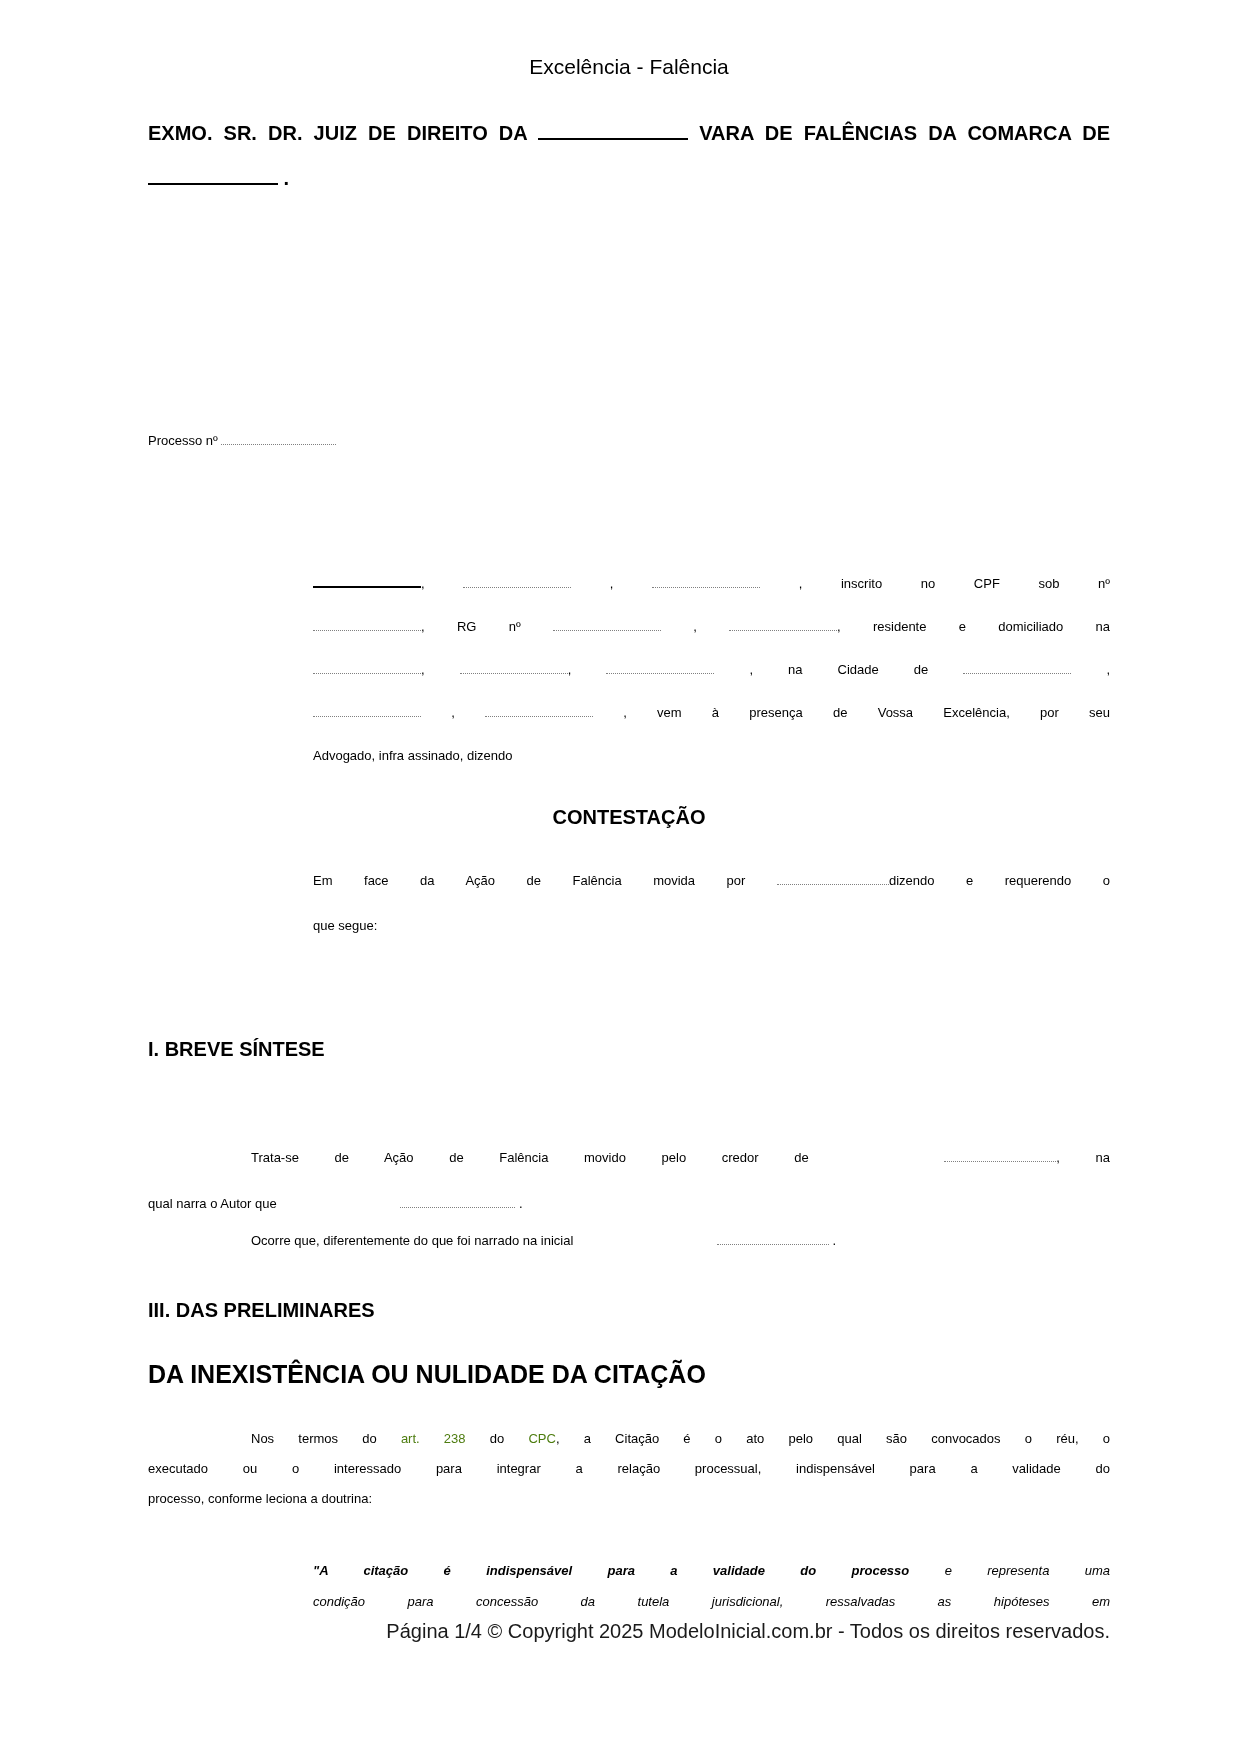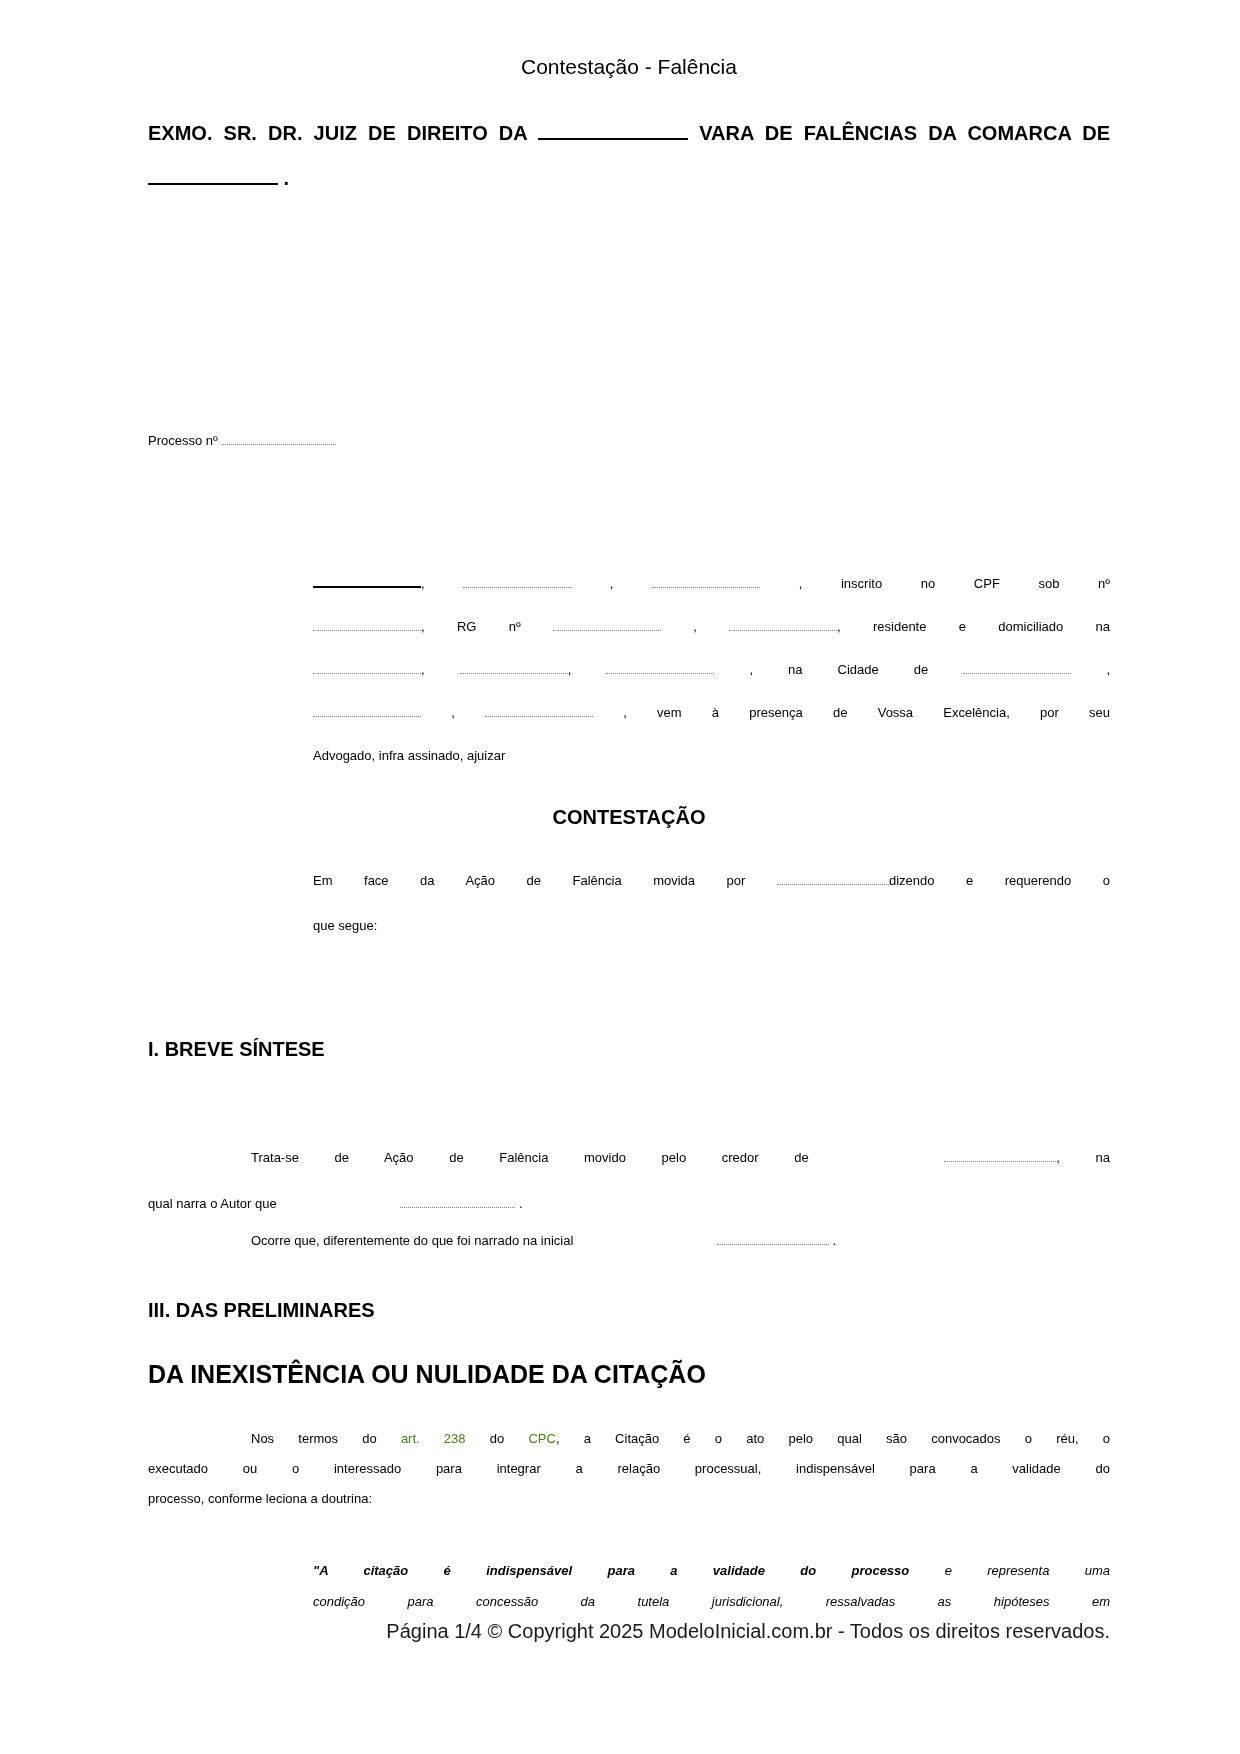--- a/index.html
+++ b/index.html
@@ -21,35 +21,35 @@
   }
   .blank.b { border-bottom:2px solid #000; }
   .spacer { display:inline-block; height:2px; }
   .doclink { color:#4d7c0f; cursor:pointer; }
   b { font-weight:bold; }
 </style>
 </head>
 <body>
 
 <div class="page">
-  <div class="block title">Contestação - Falência</div>
+  <div class="block title">Excelência - Falência</div>
   <div>
       <div class="block" style="top: 111px; font-size: 20px; line-height: 45px; font-weight: bold;">
         <div class="line just">EXMO. SR. DR. JUIZ DE DIREITO DA <span class="blank b" style="width: 150px;"></span> VARA DE FALÊNCIAS DA COMARCA DE</div>
         <div class="line"><span class="blank b" style="width: 130px;"></span> .</div>
       </div>
       <div class="block" style="top: 429px;">
         <div class="line">Processo nº <span class="blank" style="width: 115px;"></span></div>
       </div>
       <div class="block" style="top: 562px; left: 313px; line-height: 43px;">
         <div class="line just"><span class="blank b" style="width: 108px;"></span>, <span class="blank" style="width: 108px;"></span> , <span class="blank" style="width: 108px;"></span> , inscrito no CPF sob nº</div>
         <div class="line just"><span class="blank" style="width: 108px;"></span>, RG nº <span class="blank" style="width: 108px;"></span> , <span class="blank" style="width: 108px;"></span>, residente e domiciliado na</div>
         <div class="line just"><span class="blank" style="width: 108px;"></span>, <span class="blank" style="width: 108px;"></span>, <span class="blank" style="width: 108px;"></span> , na Cidade de <span class="blank" style="width: 108px;"></span> ,</div>
         <div class="line just"><span class="blank" style="width: 108px;"></span> , <span class="blank" style="width: 108px;"></span> , vem à presença de Vossa Excelência, por seu</div>
-        <div class="line">Advogado, infra assinado, ajuizar</div>
+        <div class="line">Advogado, infra assinado, dizendo</div>
       </div>
       <div class="block" style="top: 805px; font-size: 20px; font-weight: bold; text-align: center;">
         <div class="line">CONTESTAÇÃO</div>
       </div>
       <div class="block" style="top: 858px; left: 313px; line-height: 45px;">
         <div class="line just">Em face da Ação de Falência movida por <span class="blank" style="width: 112px;"></span>dizendo e requerendo o</div>
         <div class="line">que segue:</div>
       </div>
       <div class="block" style="top: 1037px; font-size: 20px; font-weight: bold;">
         <div class="line">I. BREVE SÍNTESE</div>

